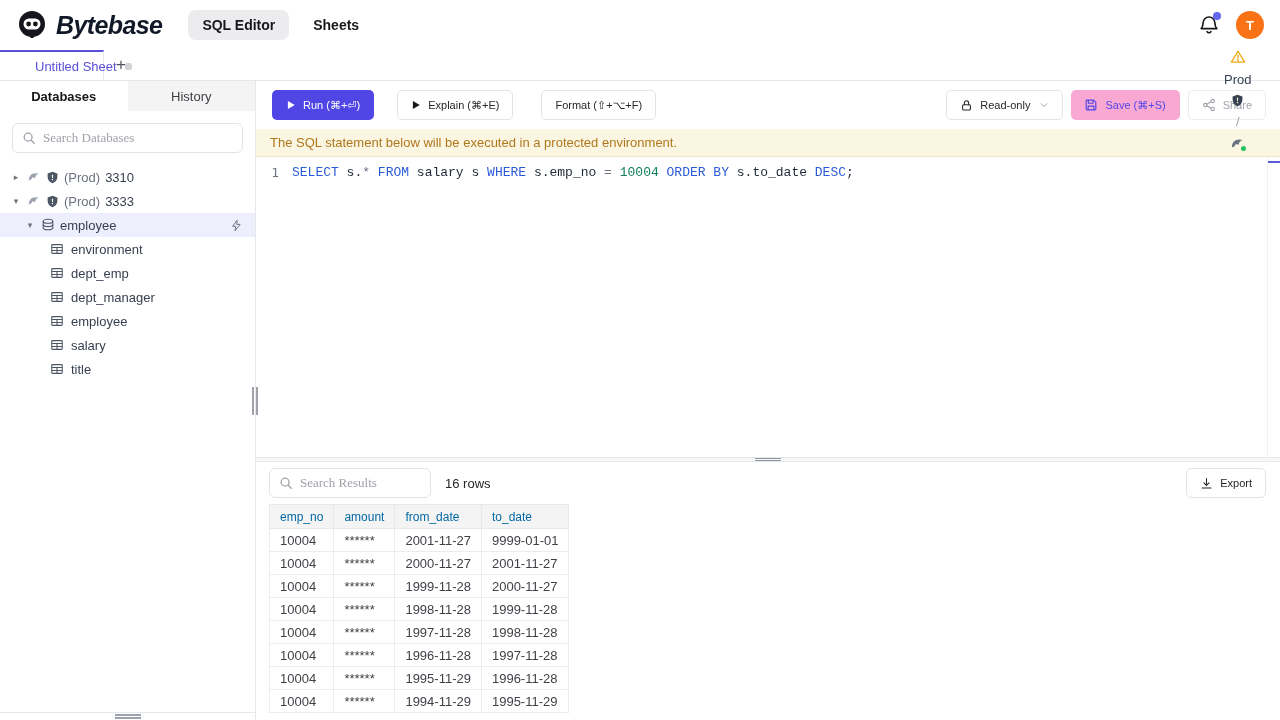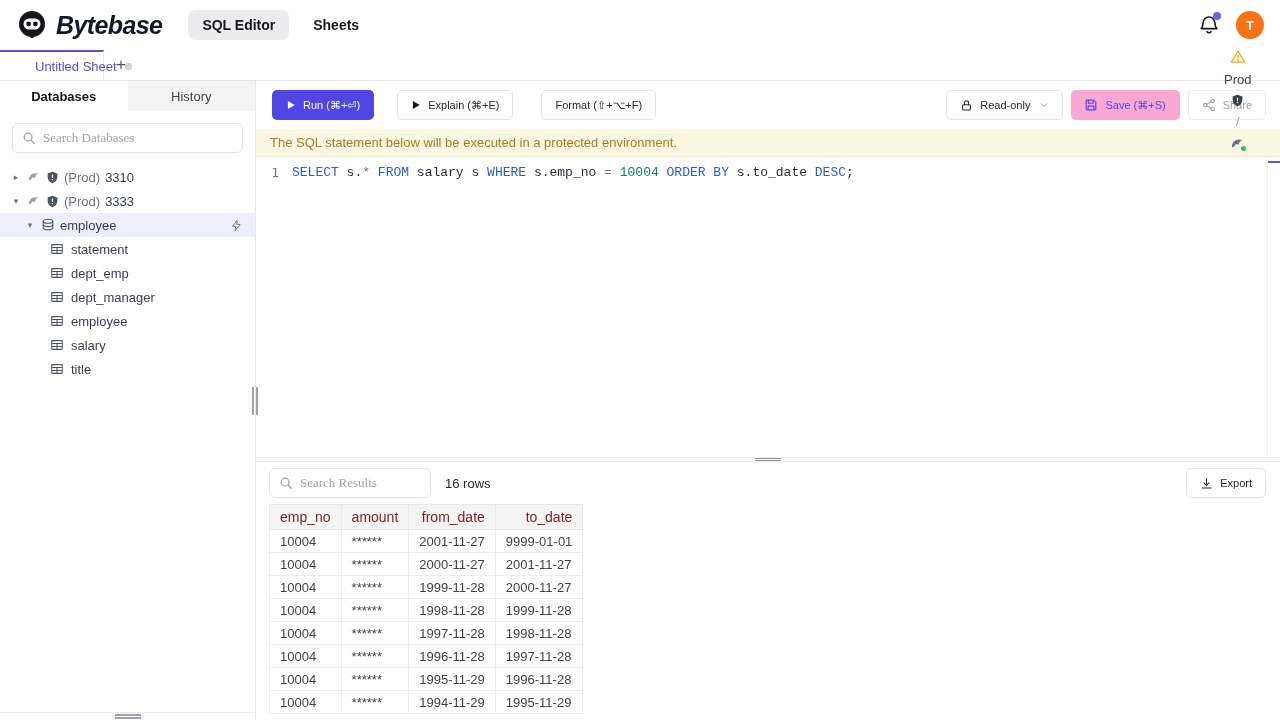--- a/index.html
+++ b/index.html
@@ -101,22 +101,22 @@
   .h-divider .h-grip-lines i { margin:0 0 1px 0; height:1px; background:#8f959e; }
 
   
   .results { height:258px; flex:none; display:flex; flex-direction:column; overflow:hidden; }
   .results-header { height:42px; flex:none; display:flex; align-items:center; padding:0 14px 0 13px; }
   .results-search { width:162px; }
   .row-count { margin-left:14px; font-size:13px; color:#27272a; }
   .btn-export { margin-left:auto; height:30px; }
   .result-table-wrap { flex:1; overflow:hidden; padding-left:13px; }
   table.results-table { border-collapse:collapse; table-layout:fixed; }
-  .results-table th { background:#f4f4f5; color:#7f1d1d; font-weight:400; font-size:14px;
-    text-align:right; padding:4px 10px; border:1px solid #e8e8ea; height:24px; }
+  .results-table th { background:#f4f4f5; color:#0369a1; font-weight:400; font-size:12px;
+    text-align:left; padding:4px 10px; border:1px solid #e8e8ea; height:24px; }
   .results-table td { font-size:13px; color:#3f3f46; padding:2px 10px; border:1px solid #ececee; height:23px;
     white-space:nowrap; overflow:hidden; }
   .results-table col.c0 { width:48px; } .results-table col.c1 { width:58px; }
   .results-table col.c2 { width:76px; } .results-table col.c3 { width:70px; }
 
   svg { display:block; flex:none; }
 </style>
 </head>
 <body>
 
@@ -233,21 +233,21 @@
         </div>
 
         <div id="table-list">
             <div class="tree-row table-row-item">
               <span>
                 <svg width="14" height="14" viewBox="0 0 16 16" fill="none" stroke="#4b5563" stroke-width="1.2">
                   <rect x="2" y="3" width="12" height="10" rx="1"></rect>
                   <path d="M2 6.3 H14 M2 9.6 H14 M8 6.3 V13"></path>
                 </svg>
               </span>
-              <span class="tree-label">statement</span>
+              <span class="tree-label">environment</span>
             </div>
             <div class="tree-row table-row-item">
               <span>
                 <svg width="14" height="14" viewBox="0 0 16 16" fill="none" stroke="#4b5563" stroke-width="1.2">
                   <rect x="2" y="3" width="12" height="10" rx="1"></rect>
                   <path d="M2 6.3 H14 M2 9.6 H14 M8 6.3 V13"></path>
                 </svg>
               </span>
               <span class="tree-label">dept_emp</span>
             </div>

